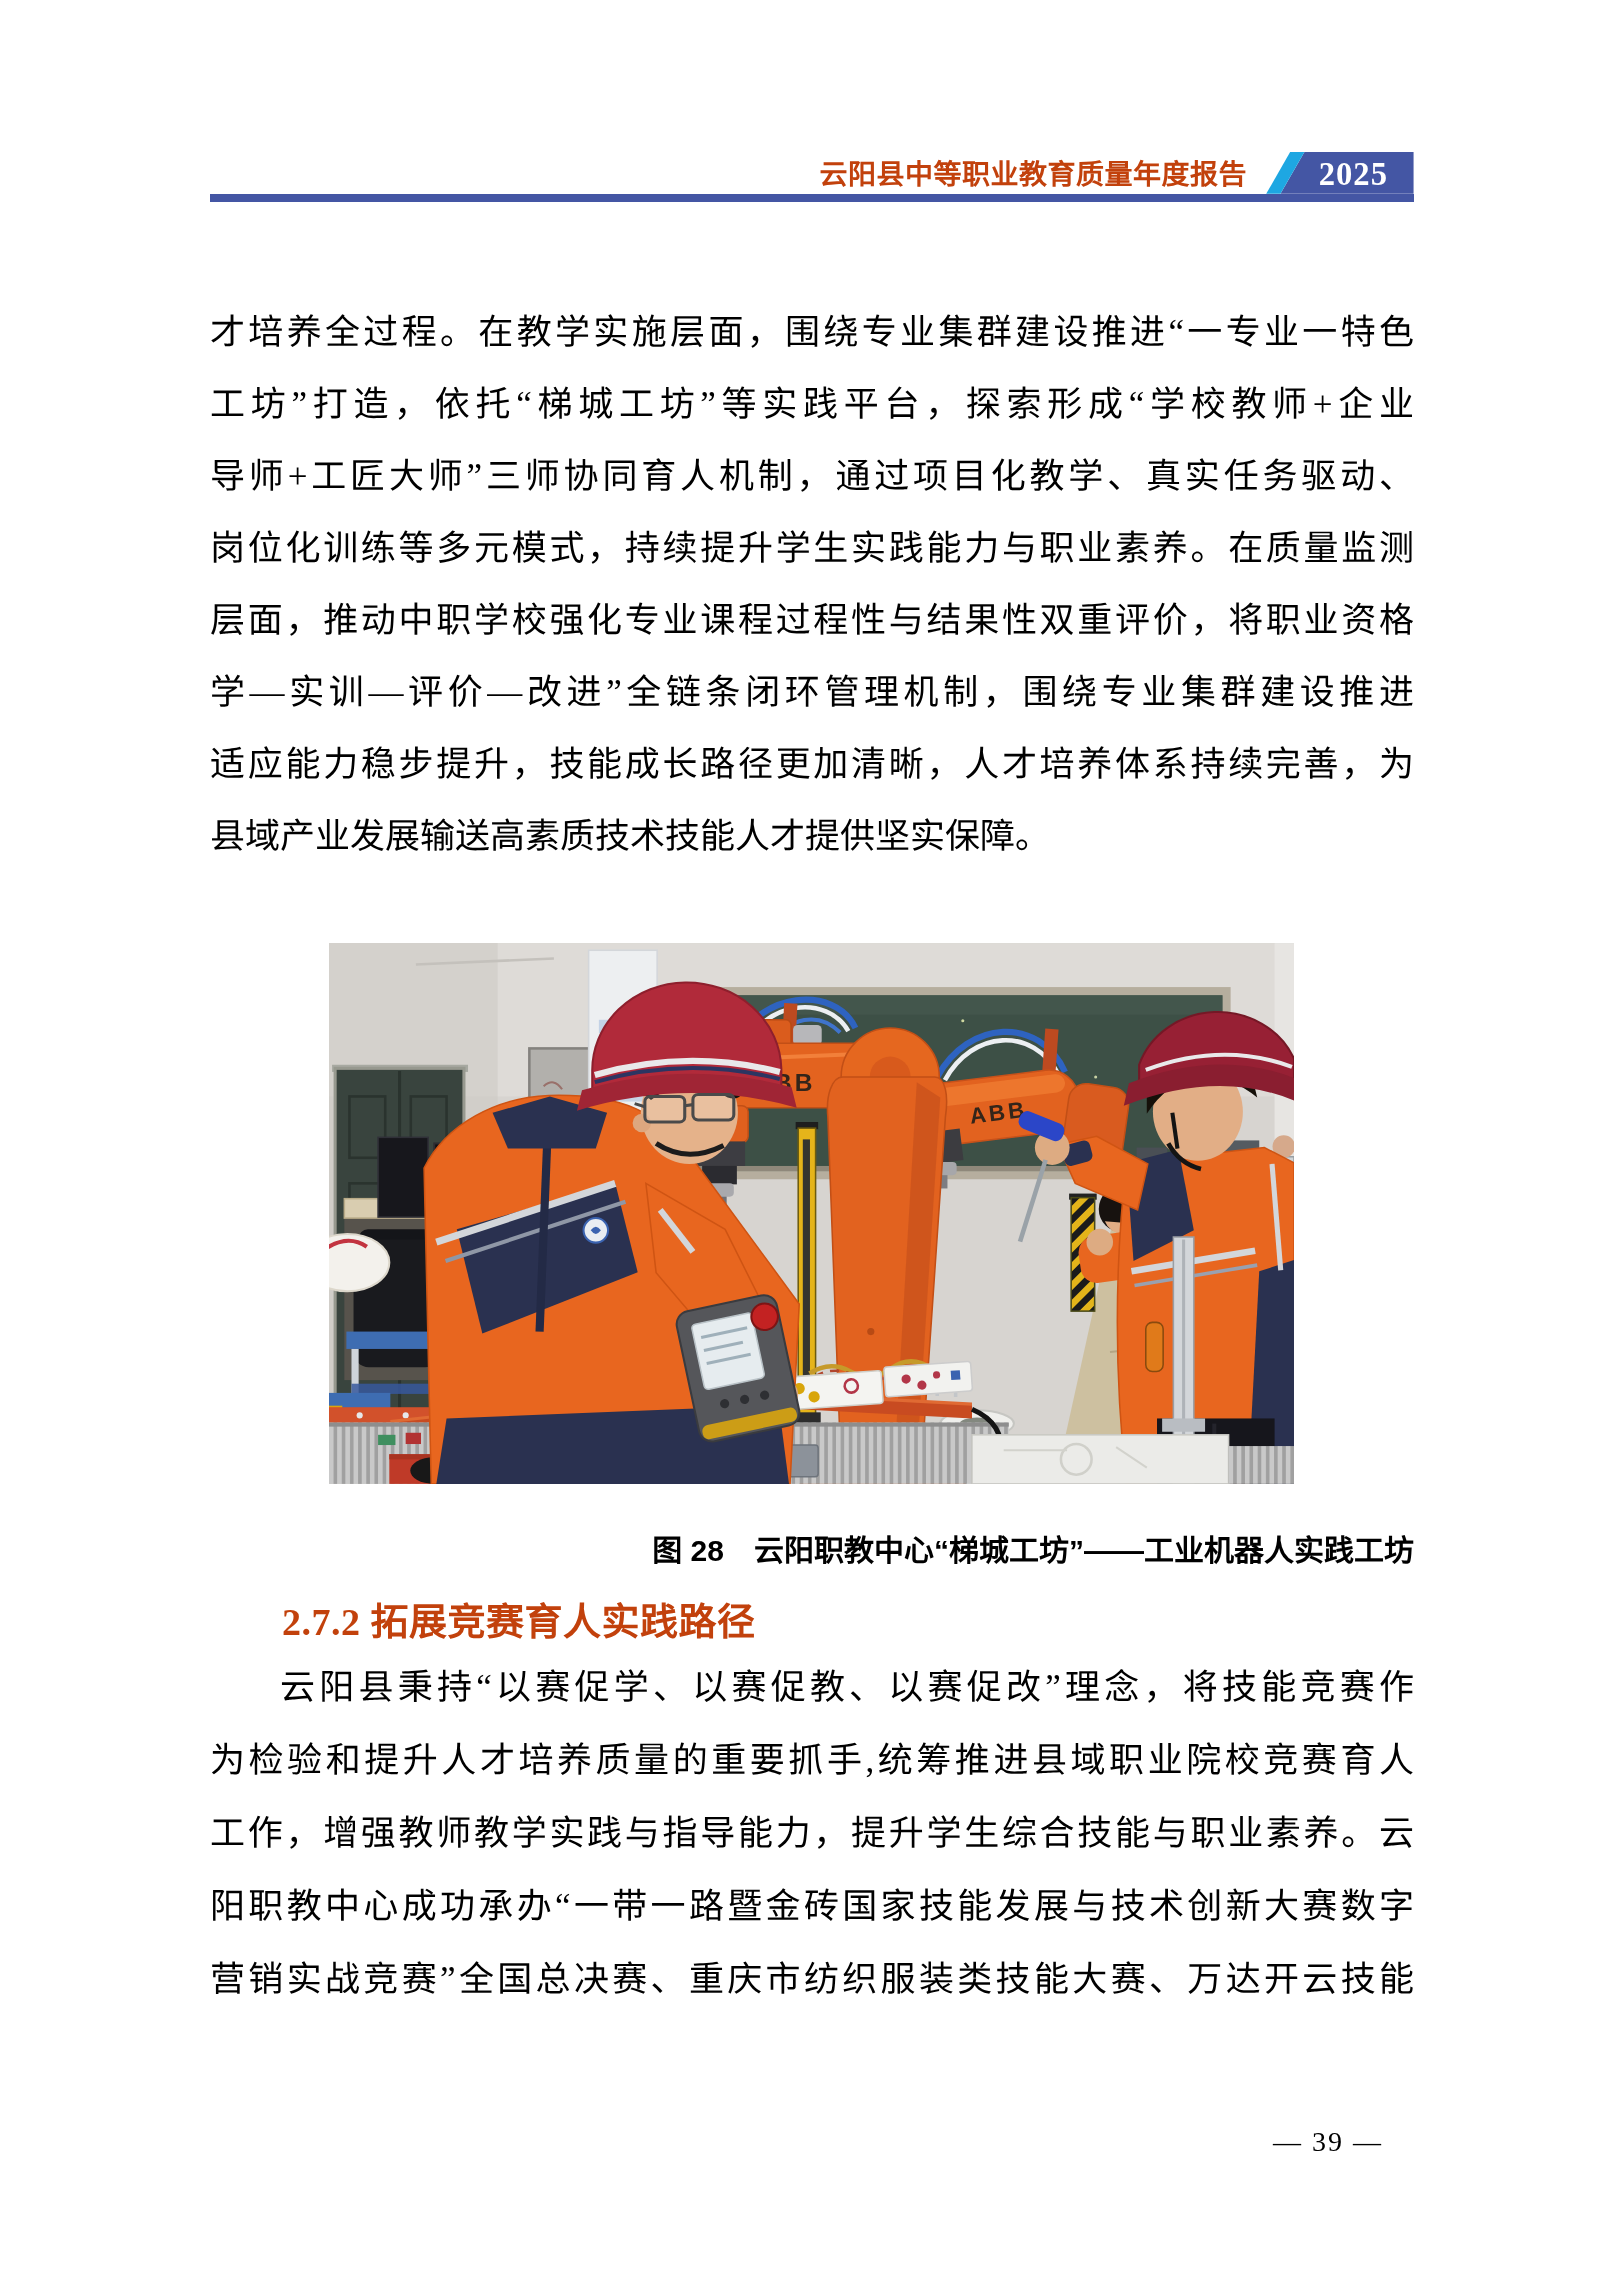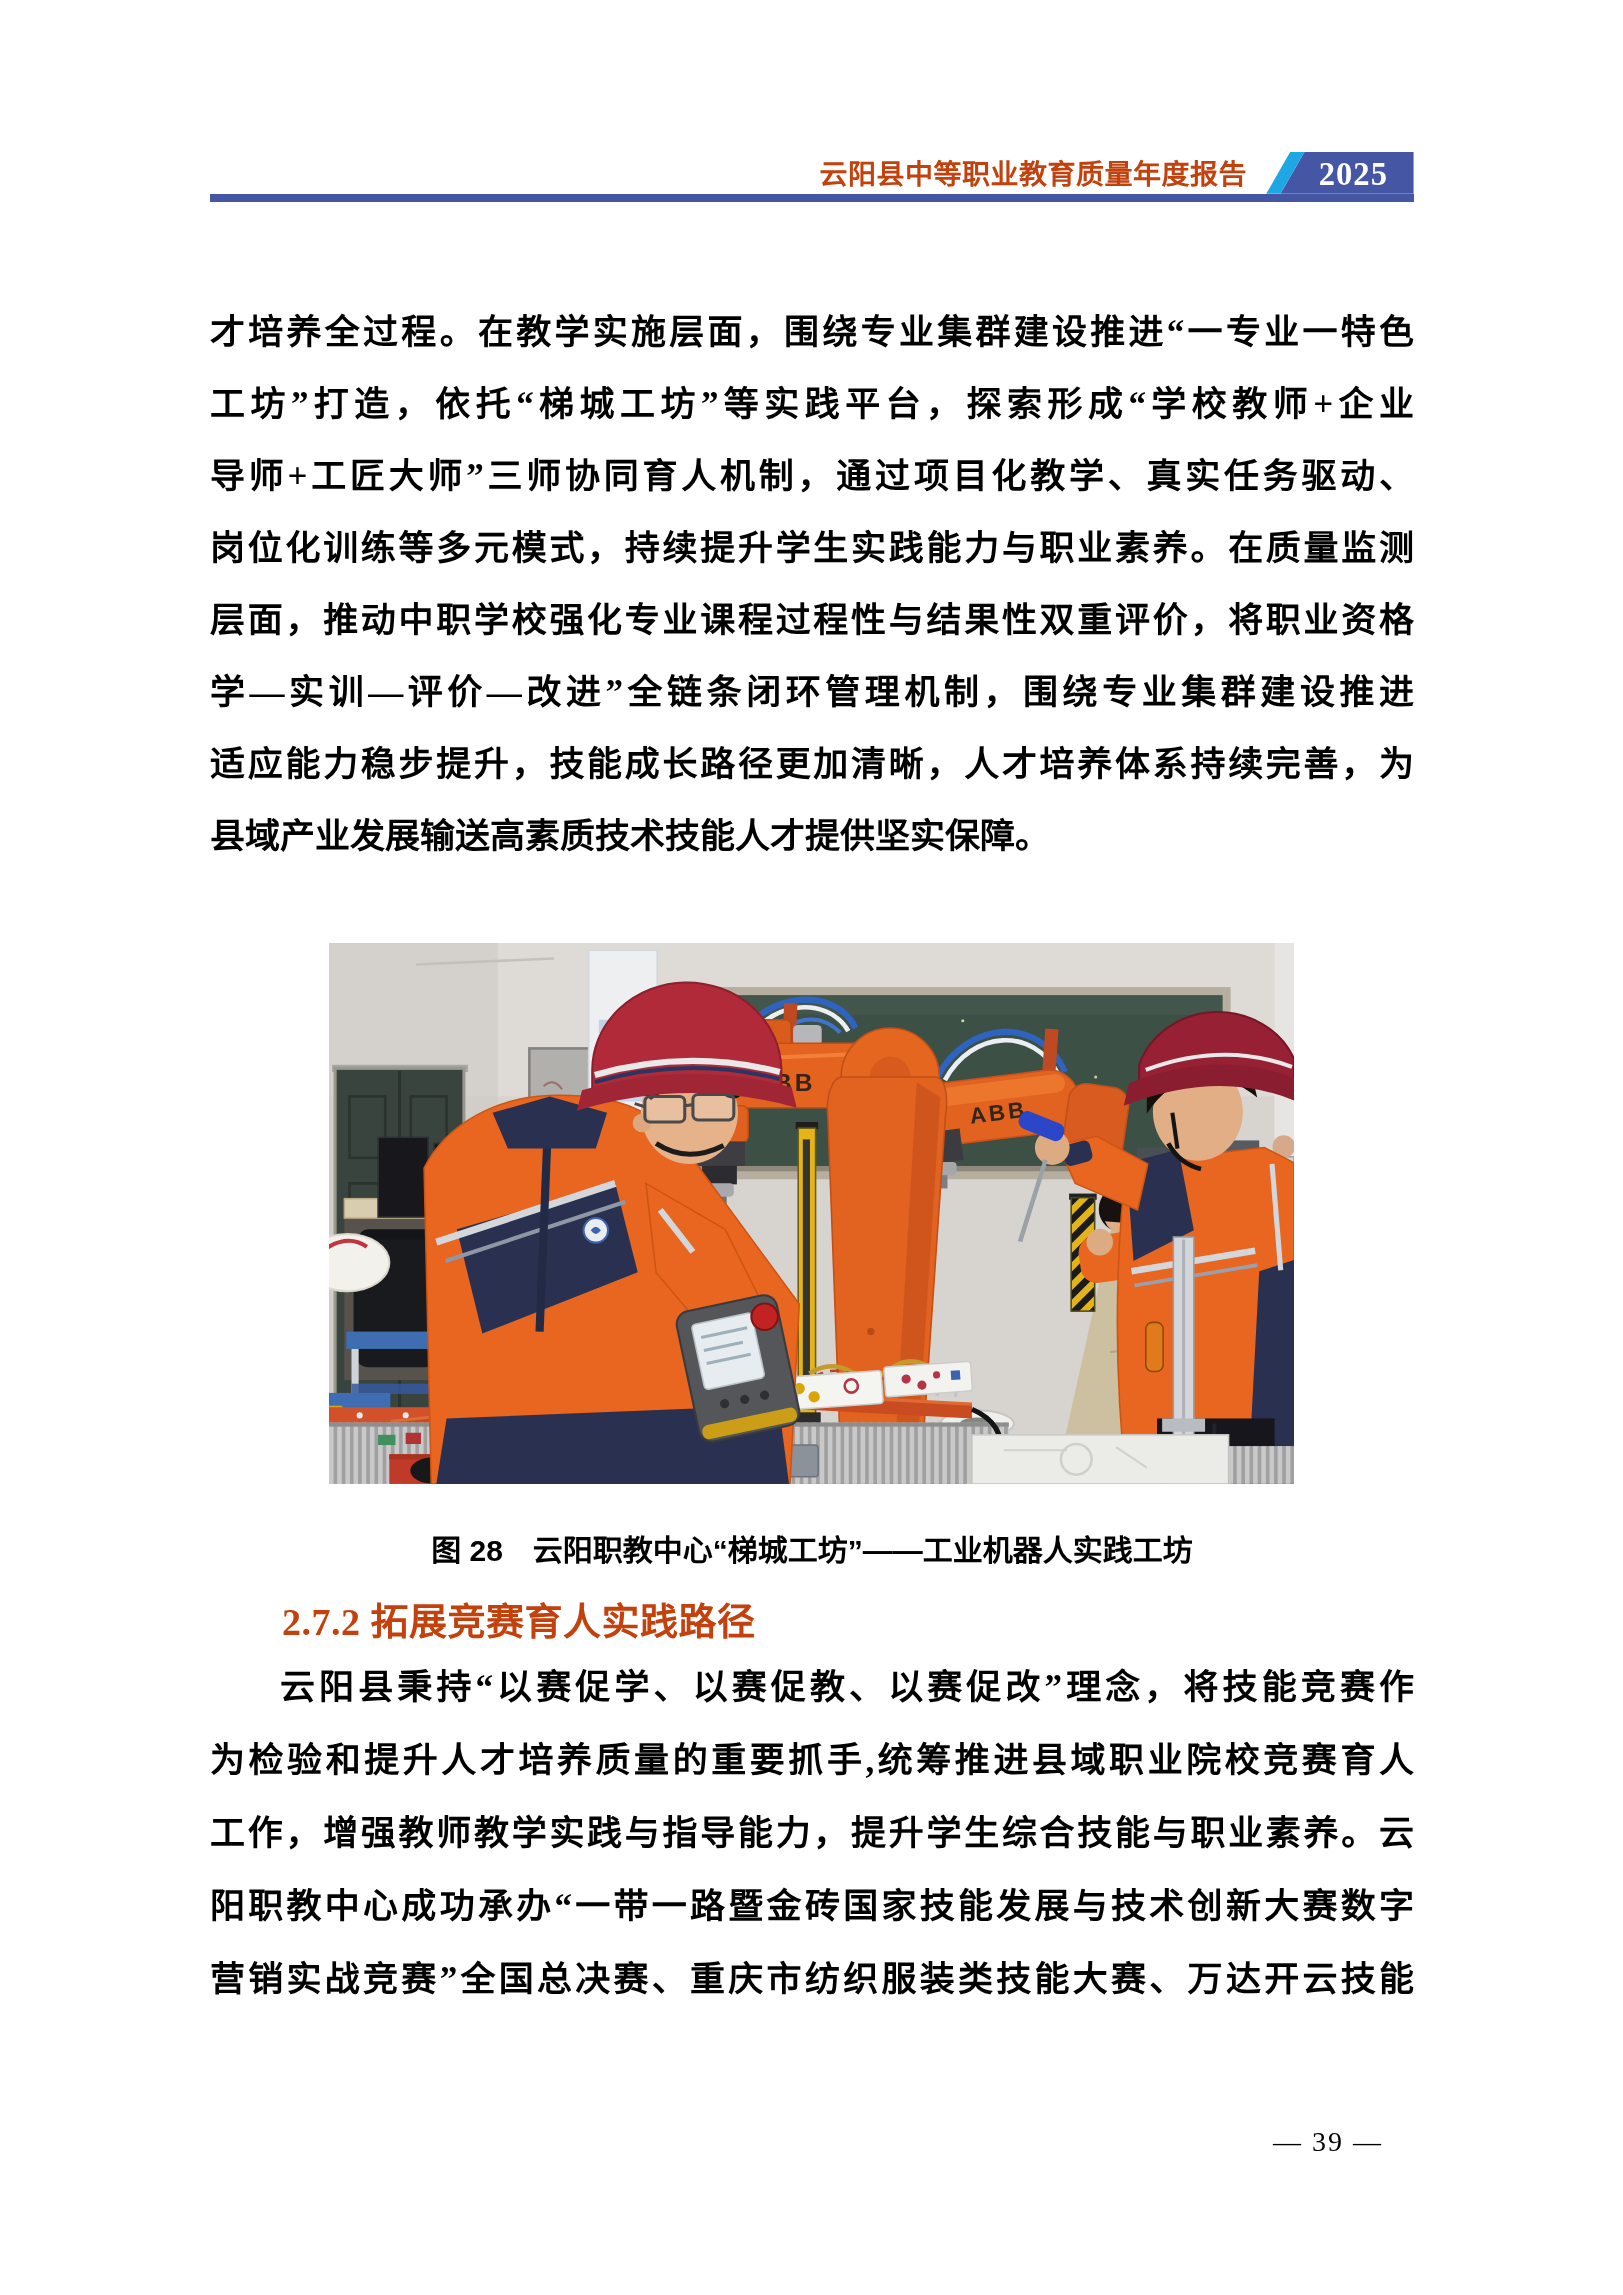--- a/index.html
+++ b/index.html
@@ -13,28 +13,28 @@
     font-family:"Liberation Sans","DejaVu Sans",sans-serif;font-weight:bold;
     font-size:28px;color:#c2410c;letter-spacing:0.5px;white-space:nowrap;
   }
   .year-badge{position:absolute;left:1253px;top:151px;width:162px;height:51px;}
   .year-badge text{
     font-family:"Liberation Serif","DejaVu Serif",serif;font-weight:bold;
     font-size:64px;fill:#ffffff;letter-spacing:2px;
   }
   .header-bar{position:absolute;left:210px;top:194px;width:1204px;height:8.2px;background:#4456a4;}
   
-  .para{position:absolute;left:210px;width:1204px;font-size:35px;color:#000;font-weight:bold;}
+  .para{position:absolute;left:210px;width:1204px;font-size:35px;color:#000;}
   .para-1{top:297px;line-height:72px;}
   .para-2{top:1651px;line-height:73px;}
   .pline{text-align:justify;text-align-last:justify;text-justify:inter-ideograph;}
   .pline.short{text-align-last:left;}
   .pline.indent{padding-left:70px;box-sizing:border-box;}
   .figure-caption{
-    position:absolute;left:210px;top:1526px;width:1204px;text-align:center;
+    position:absolute;left:210px;top:1526px;width:1204px;text-align:right;
     font-family:"Liberation Sans","DejaVu Sans",sans-serif;font-weight:bold;
     font-size:30px;color:#000;white-space:nowrap;
   }
   .section-heading{
     position:absolute;left:282px;top:1591px;font-size:38px;font-weight:bold;
     color:#c2410c;white-space:nowrap;letter-spacing:0.5px;
   }
   .page-number{
     position:absolute;top:2098px;right:240px;font-size:28px;color:#000;
     font-family:"Liberation Serif","DejaVu Serif",serif;white-space:nowrap;letter-spacing:2px;margin-top:28px;

